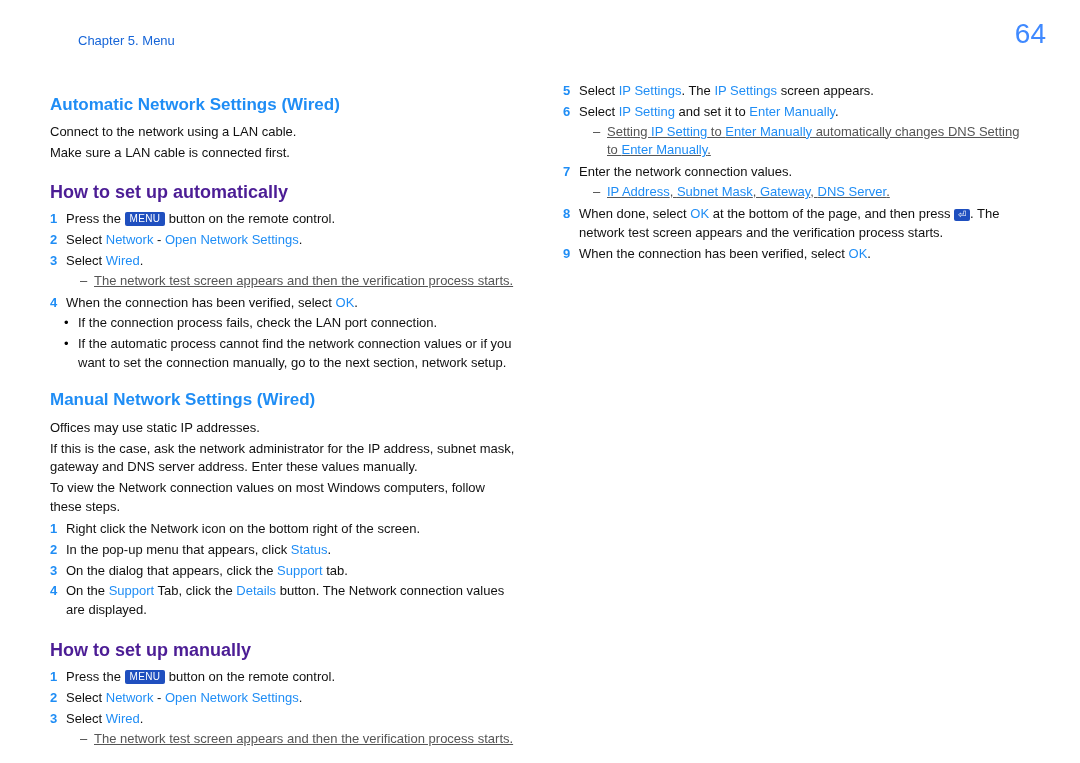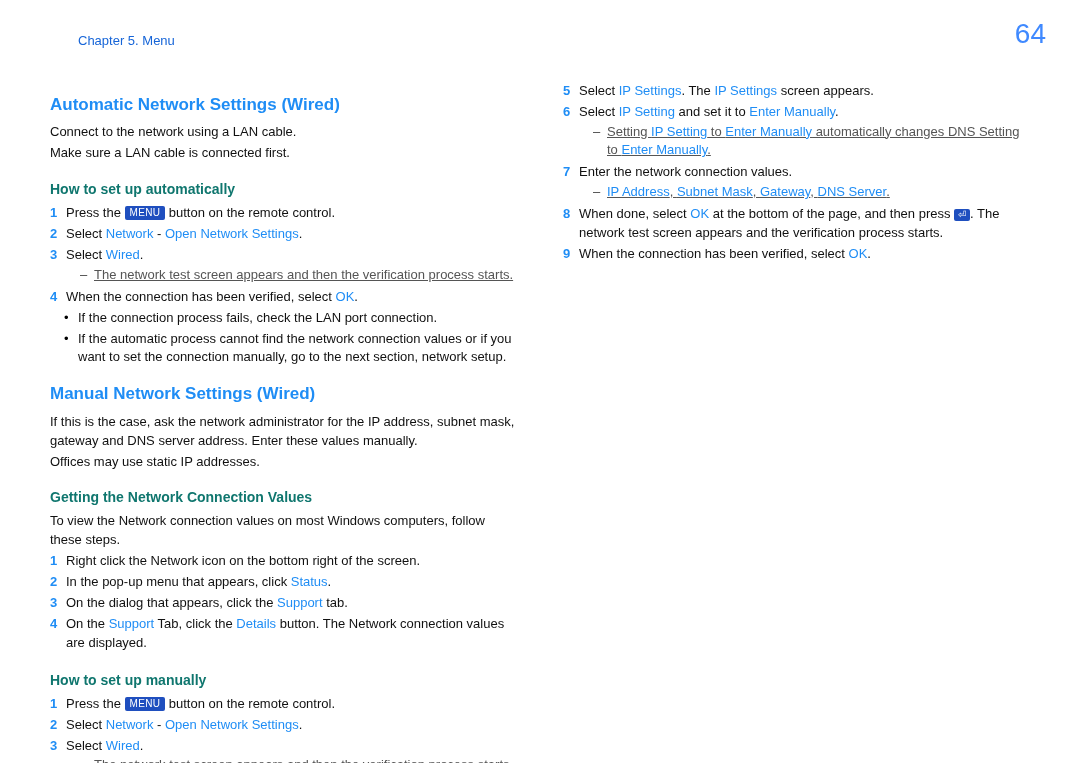--- a/index.html
+++ b/index.html
@@ -46,24 +46,24 @@
   }
   .col{ flex:1 1 50%; }
 
   h2.section{
     color:var(--accent-blue);
     font-size:17px;
     font-weight:600;
     margin:14px 0 6px 0;
   }
   h3.sub{
-    font-size:14px;
+    font-size:18px;
     font-weight:700;
     margin:16px 0 4px 0;
-    color:#0f766e;
+    color:#4c1d95;
   }
   p{margin:2px 0;}
   .ol{list-style:none;margin:2px 0 0 0;padding:0;}
   .ol > li{
     position:relative;
     padding:1px 0 1px 16px;
   }
   .ol > li > .num{
     position:absolute;
     left:0;top:1px;
@@ -145,24 +145,23 @@
         </li>
         <li>
           <span class="num">4</span>
           <span>When the connection has been verified, select </span><span class="link">OK</span><span>.</span>
         </li>
       </ul>
       <div class="bullet">If the connection process fails, check the LAN port connection.</div>
       <div class="bullet">If the automatic process cannot find the network connection values or if you want to set the connection manually, go to the next section, network setup.</div>
 
       <h2 class="section">Manual Network Settings (Wired)</h2>
+      <p>Offices may use static IP addresses.</p>
       <p>If this is the case, ask the network administrator for the IP address, subnet mask, gateway and DNS server address. Enter these values manually.</p>
-      <p>Offices may use static IP addresses.</p>
-
-      <h3 class="sub">Getting the Network Connection Values</h3>
+
       <p>To view the Network connection values on most Windows computers, follow these steps.</p>
       <ul class="ol">
         <li><span class="num">1</span><span>Right click the Network icon on the bottom right of the screen.</span></li>
         <li><span class="num">2</span><span>In the pop-up menu that appears, click </span><span class="link">Status</span><span>.</span></li>
         <li><span class="num">3</span><span>On the dialog that appears, click the </span><span class="link">Support</span><span> tab.</span></li>
         <li><span class="num">4</span><span>On the </span><span class="link">Support</span><span> Tab, click the </span><span class="link">Details</span><span> button. The Network connection values are displayed.</span></li>
       </ul>
 
       <h3 class="sub">How to set up manually</h3>
       <ul class="ol">

